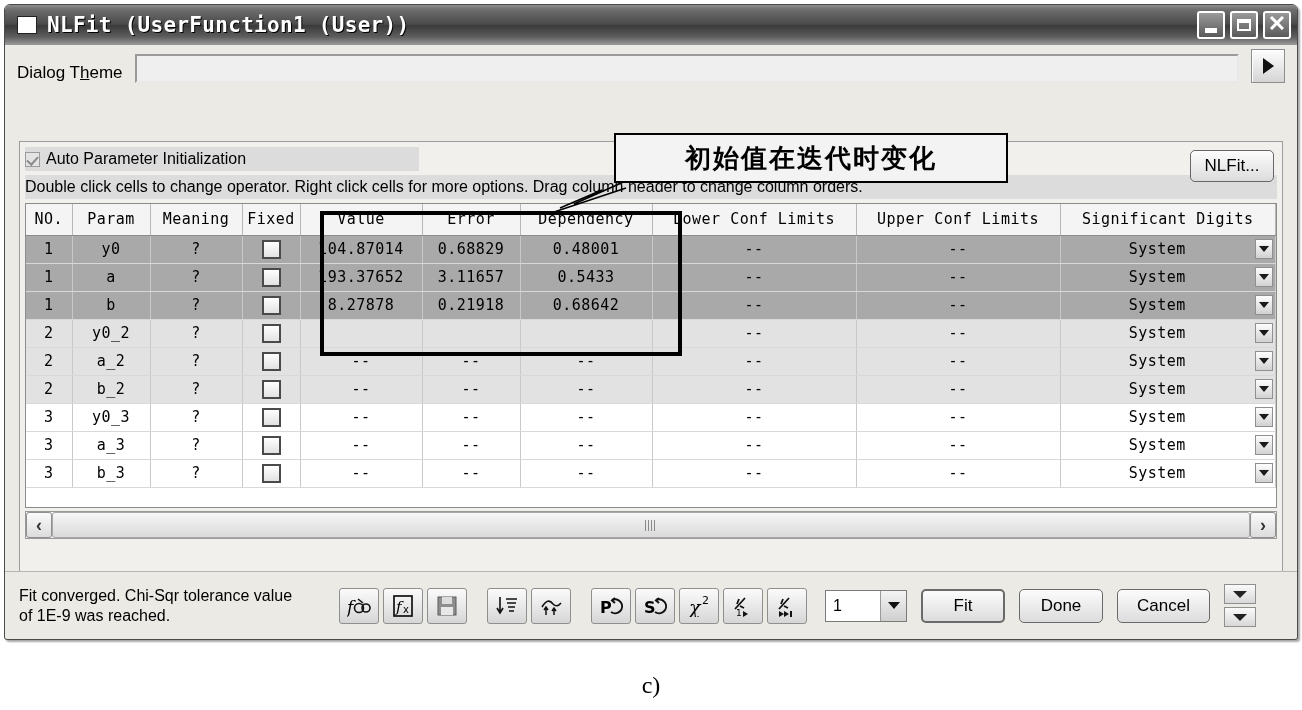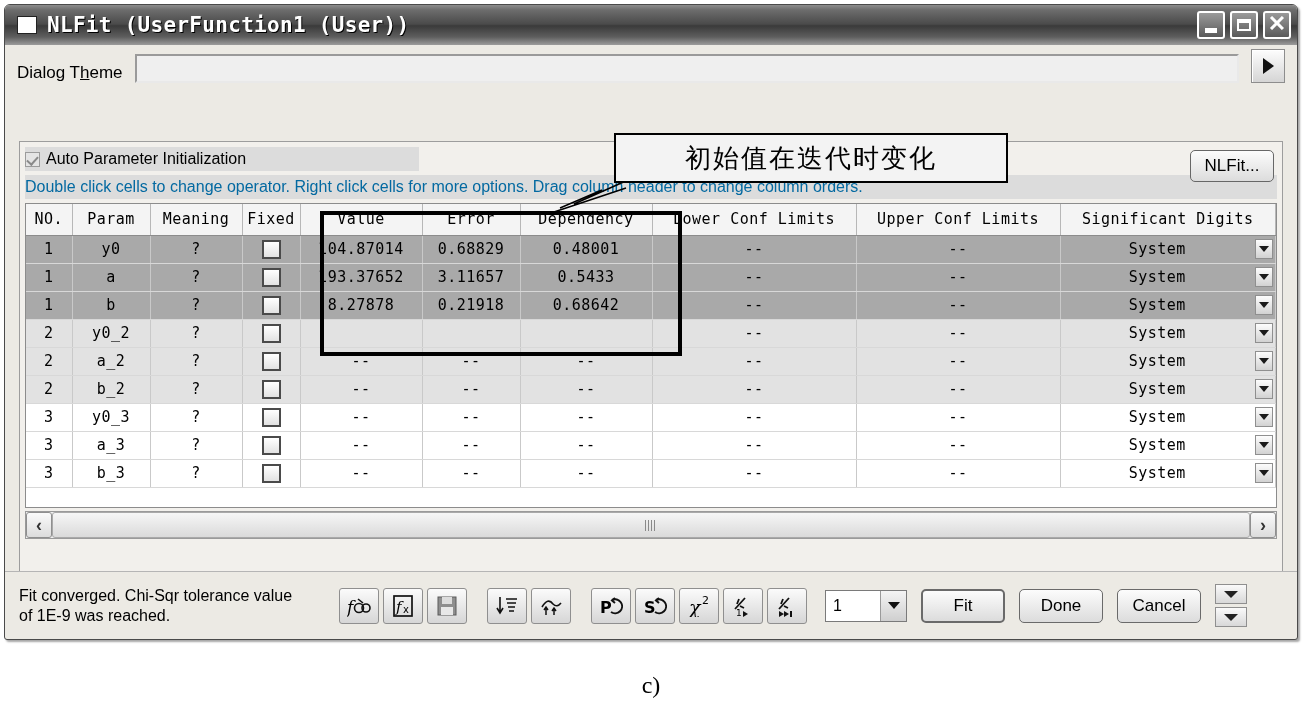--- a/index.html
+++ b/index.html
@@ -96,21 +96,21 @@
     width: 15px; height: 15px; background:#e4e4e4; border:1px solid #9b9b9b;
     margin-right: 6px; position:relative; flex:none;
   }
   .cbx.checked:after {
     content:""; position:absolute; left:3px; top:1px; width:5px; height:9px;
     border: solid #8a8a8a; border-width: 0 2px 2px 0; transform: rotate(42deg);
   }
   .autoinit-label { font-size: 16px; color:#000; }
   .hint {
     position:absolute; left: 5px; top: 33px; width: 1252px; height: 24px;
-    background:#dcdcdc; font-size: 16px; color:#0369a1; display:flex; align-items:center;
+    background:#dcdcdc; font-size: 16px; color:#000000; display:flex; align-items:center;
   }
   .hide-btn {
     position:absolute; right: 8px; top: 8px; width: 84px; height: 32px;
     background: linear-gradient(to bottom,#fcfcfc,#dcdcdc);
     border:1px solid #676767; border-radius: 5px;
     font-size: 17px; color:#000; display:flex;align-items:center;justify-content:center;
     z-index: 6;
   }
 
   
@@ -211,40 +211,40 @@
   }
   .combo .cbtn .tri-d {
     width:0;height:0;border-top:7px solid #111;
     border-left:6px solid transparent;border-right:6px solid transparent;
   }
   .abtn {
     height: 34px; min-width: 84px; margin-left: 14px;
     background: linear-gradient(to bottom,#fcfcfc,#dcdcdc);
     border:1px solid #6a6a6a; border-radius:5px;
     display:flex;align-items:center;justify-content:center;
-    font-size:17px; color:#000; padding: 0 14px; flex:none;
+    font-size:17px; color:#000; padding: 0 19px; flex:none;
   }
   .abtn.primary { border:2px solid #6a6a6a; }
   .spin { margin-left: 14px; display:flex; flex-direction:column; gap:3px; flex:none; }
   .spin .sb {
     width: 32px; height: 20px;
     background: linear-gradient(to bottom,#fafafa,#d8d8d8);
     border:1px solid #8f8f8f;
     display:flex;align-items:center;justify-content:center;
   }
   .spin .tri-d { width:0;height:0;border-top:7px solid #222;
     border-left:7px solid transparent;border-right:7px solid transparent; }
 
   
   .callout {
     position:absolute; left: 614px; top: 133px; width: 394px; height: 50px;
     background:#f3f3f3; border: 2px solid #000;
     display:flex; align-items:center; justify-content:center;
     font-family: "DejaVu Sans", sans-serif; font-size: 26px; color:#000;
-    letter-spacing: 2px; z-index: 20;
+    letter-spacing: 2px; z-index: 20; font-weight: bold;
   }
   .leader { position:absolute; left: 540px; top: 178px; width: 90px; height: 36px; z-index:19; }
   .hilite {
     position:absolute; left: 320px; top: 211px; width: 362px; height: 145px;
     border: 4px solid #000; z-index: 15; pointer-events:none;
   }
   .caption {
     position:absolute; left: 0; top: 672px; width: 1302px; text-align:center;
     font-family:"Liberation Serif", serif; font-size: 24px; color:#000;
   }

